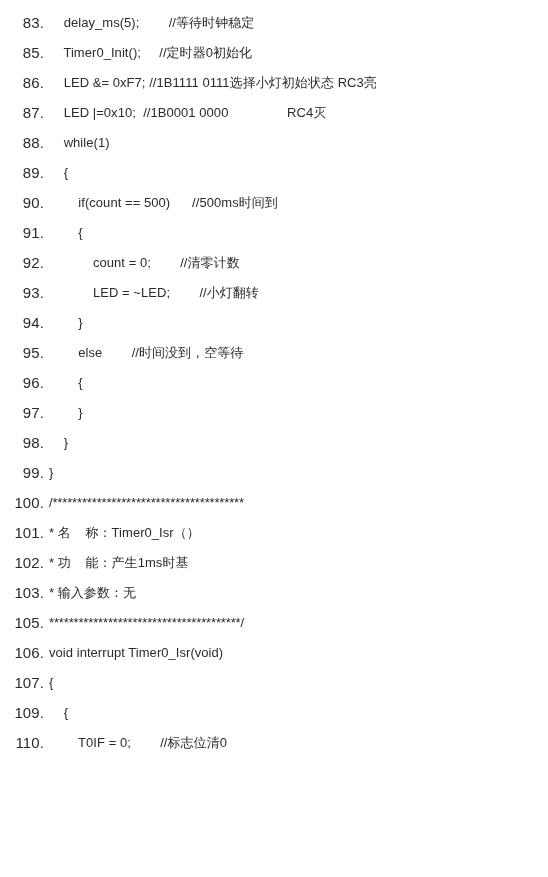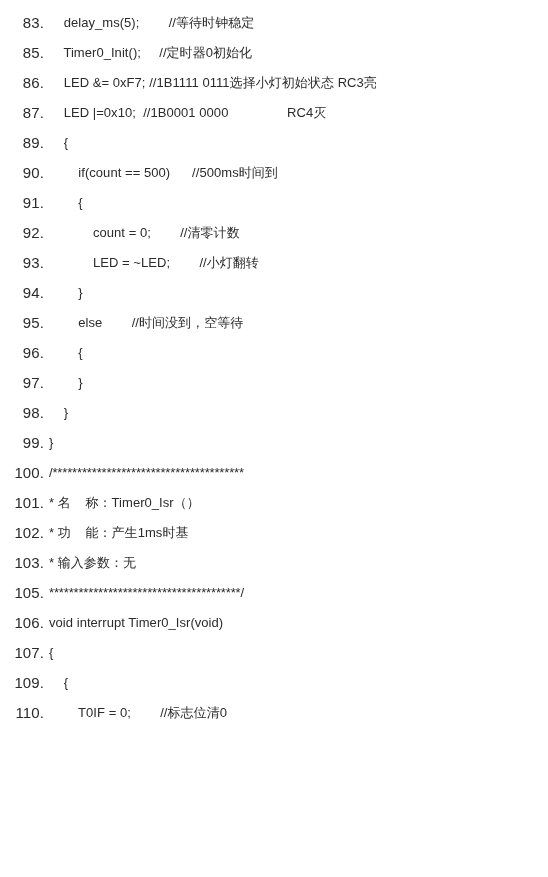--- a/index.html
+++ b/index.html
@@ -55,20 +55,21 @@
   }
 </style>
 </head>
 <body style="background: rgb(255, 255, 255); color: rgb(43, 43, 43);">
 
 <div id="code-listing">
     <div class="code-line"><span class="line-number">83.</span><span class="line-text">    delay_ms(5);        //等待时钟稳定</span></div>
     <div class="code-line"><span class="line-number">85.</span><span class="line-text">    Timer0_Init();     //定时器0初始化</span></div>
     <div class="code-line"><span class="line-number">86.</span><span class="line-text">    LED &amp;= 0xF7; //1B1111 0111选择小灯初始状态 RC3亮</span></div>
     <div class="code-line"><span class="line-number">87.</span><span class="line-text">    LED |=0x10;  //1B0001 0000                RC4灭</span></div>
+    <div class="code-line"><span class="line-number">88.</span><span class="line-text">    while(1)</span></div>
     <div class="code-line"><span class="line-number">89.</span><span class="line-text">    {</span></div>
     <div class="code-line"><span class="line-number">90.</span><span class="line-text">        if(count == 500)      //500ms时间到</span></div>
     <div class="code-line"><span class="line-number">91.</span><span class="line-text">        {</span></div>
     <div class="code-line"><span class="line-number">92.</span><span class="line-text">            count = 0;        //清零计数</span></div>
     <div class="code-line"><span class="line-number">93.</span><span class="line-text">            LED = ~LED;        //小灯翻转</span></div>
     <div class="code-line"><span class="line-number">94.</span><span class="line-text">        }</span></div>
     <div class="code-line"><span class="line-number">95.</span><span class="line-text">        else        //时间没到，空等待</span></div>
     <div class="code-line"><span class="line-number">96.</span><span class="line-text">        {</span></div>
     <div class="code-line"><span class="line-number">97.</span><span class="line-text">        }</span></div>
     <div class="code-line"><span class="line-number">98.</span><span class="line-text">    }</span></div>

